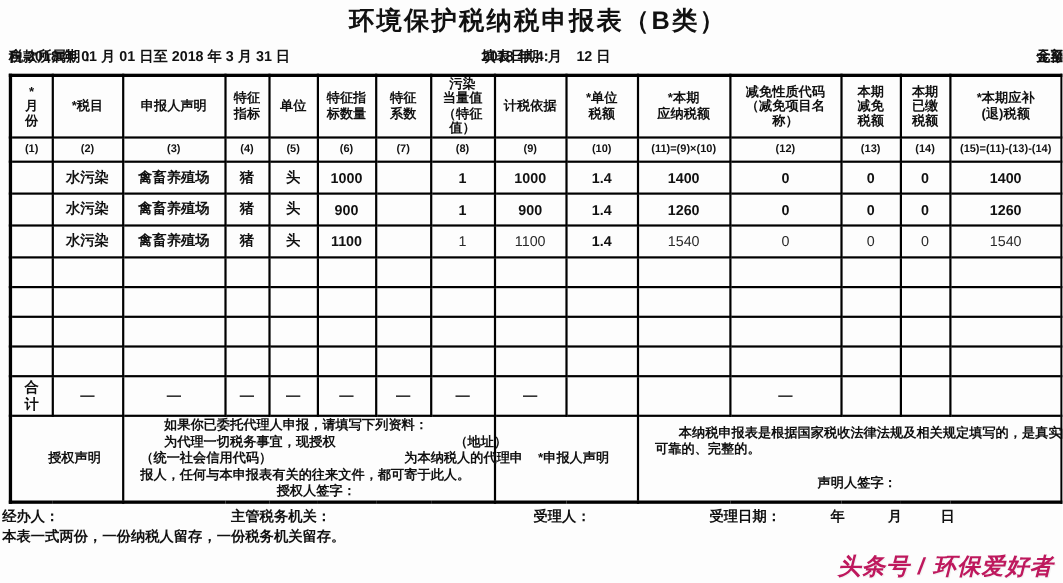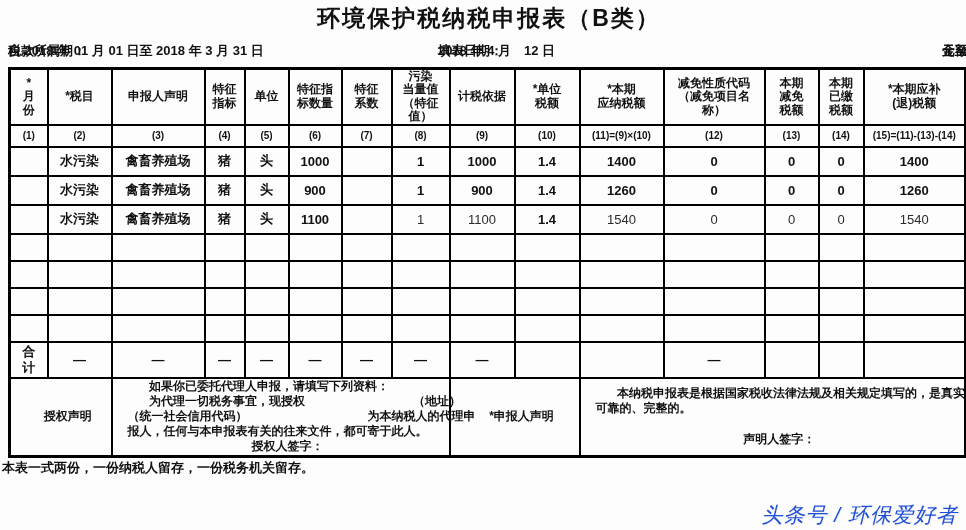--- a/index.html
+++ b/index.html
@@ -50,22 +50,22 @@
   .foot-line { position:relative; height:17px; margin-top:3px; font-size:13px; font-weight:bold; }
   .foot-line span { position:absolute; white-space:nowrap; }
   .agent        { left:2px; }
   .authority    { left:210px; }
   .acceptor     { left:485px; }
   .accept-date  { left:645px; }
   .yy { left:755px; } .mm { left:807px; } .dd { left:855px; }
   .note { margin:1px 0 0 2px; font-size:13px; font-weight:bold; }
   .watermark {
     position:absolute; right:8px; bottom:1px;
-    font-size:21px; font-weight:normal; font-style:italic;
-    color:#1d4ed8; text-shadow:1px 1px 0 #f2f2f2; letter-spacing:1px;
+    font-size:21px; font-weight:bold; font-style:italic;
+    color:#be185d; text-shadow:1px 1px 0 #f2f2f2; letter-spacing:1px;
   }
 </style>
 </head>
 <body>
 
 <div class="doc">
 
   <h1 class="title">环境保护税纳税申报表（B类）</h1>
 
   <div class="meta-line m1">
@@ -303,18 +303,27 @@
         <td colspan="2" class="stmt-label">*申报人声明</td>
         <td colspan="5" class="stmt-text">
           <div class="indent">本纳税申报表是根据国家税收法律法规及相关规定填写的，是真实的、</div>
           <div>可靠的、完整的。</div>
           <div class="sign-line2">声明人签字：</div>
         </td>
       </tr>
     </tbody>
   </table>
 
+  <div class="foot-line">
+    <span class="agent">经办人：</span>
+    <span class="authority">主管税务机关：</span>
+    <span class="acceptor">受理人：</span>
+    <span class="accept-date">受理日期：</span>
+    <span class="yy">年</span>
+    <span class="mm">月</span>
+    <span class="dd">日</span>
+  </div>
 
   <div class="note">本表一式两份，一份纳税人留存，一份税务机关留存。</div>
 
   <div class="watermark">头条号 / 环保爱好者</div>
 
 </div>
 
 </body></html>

